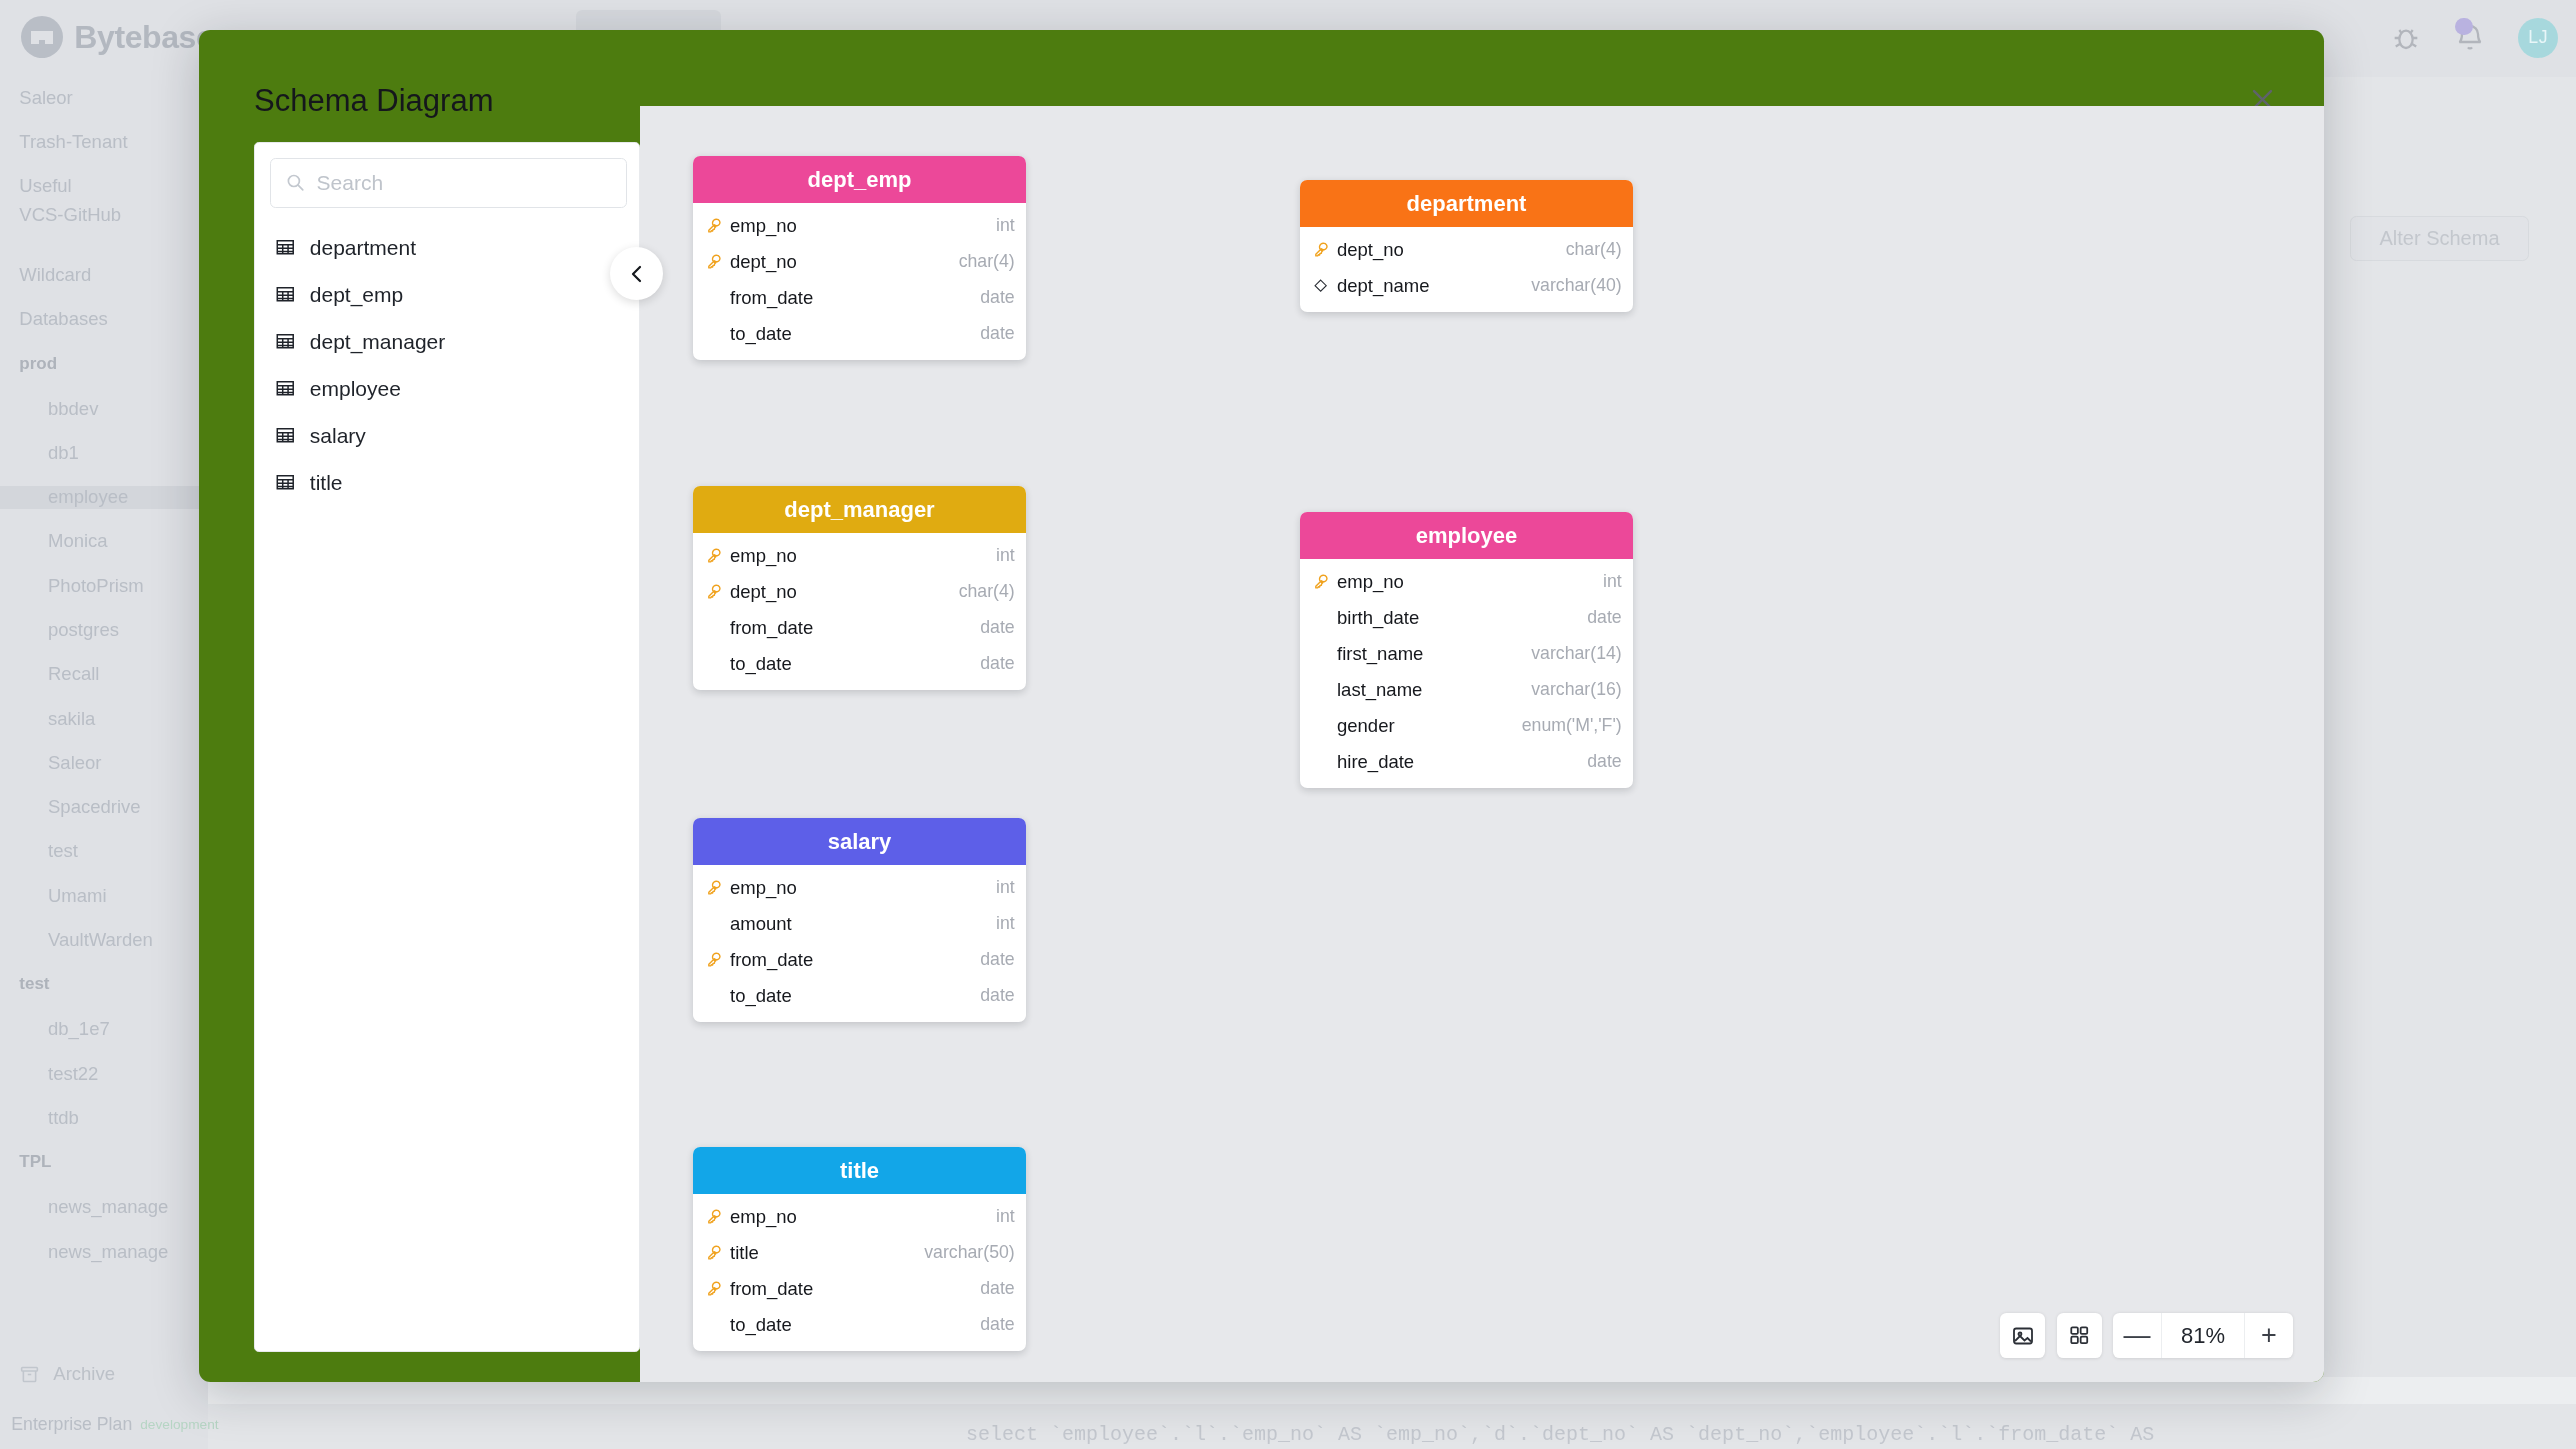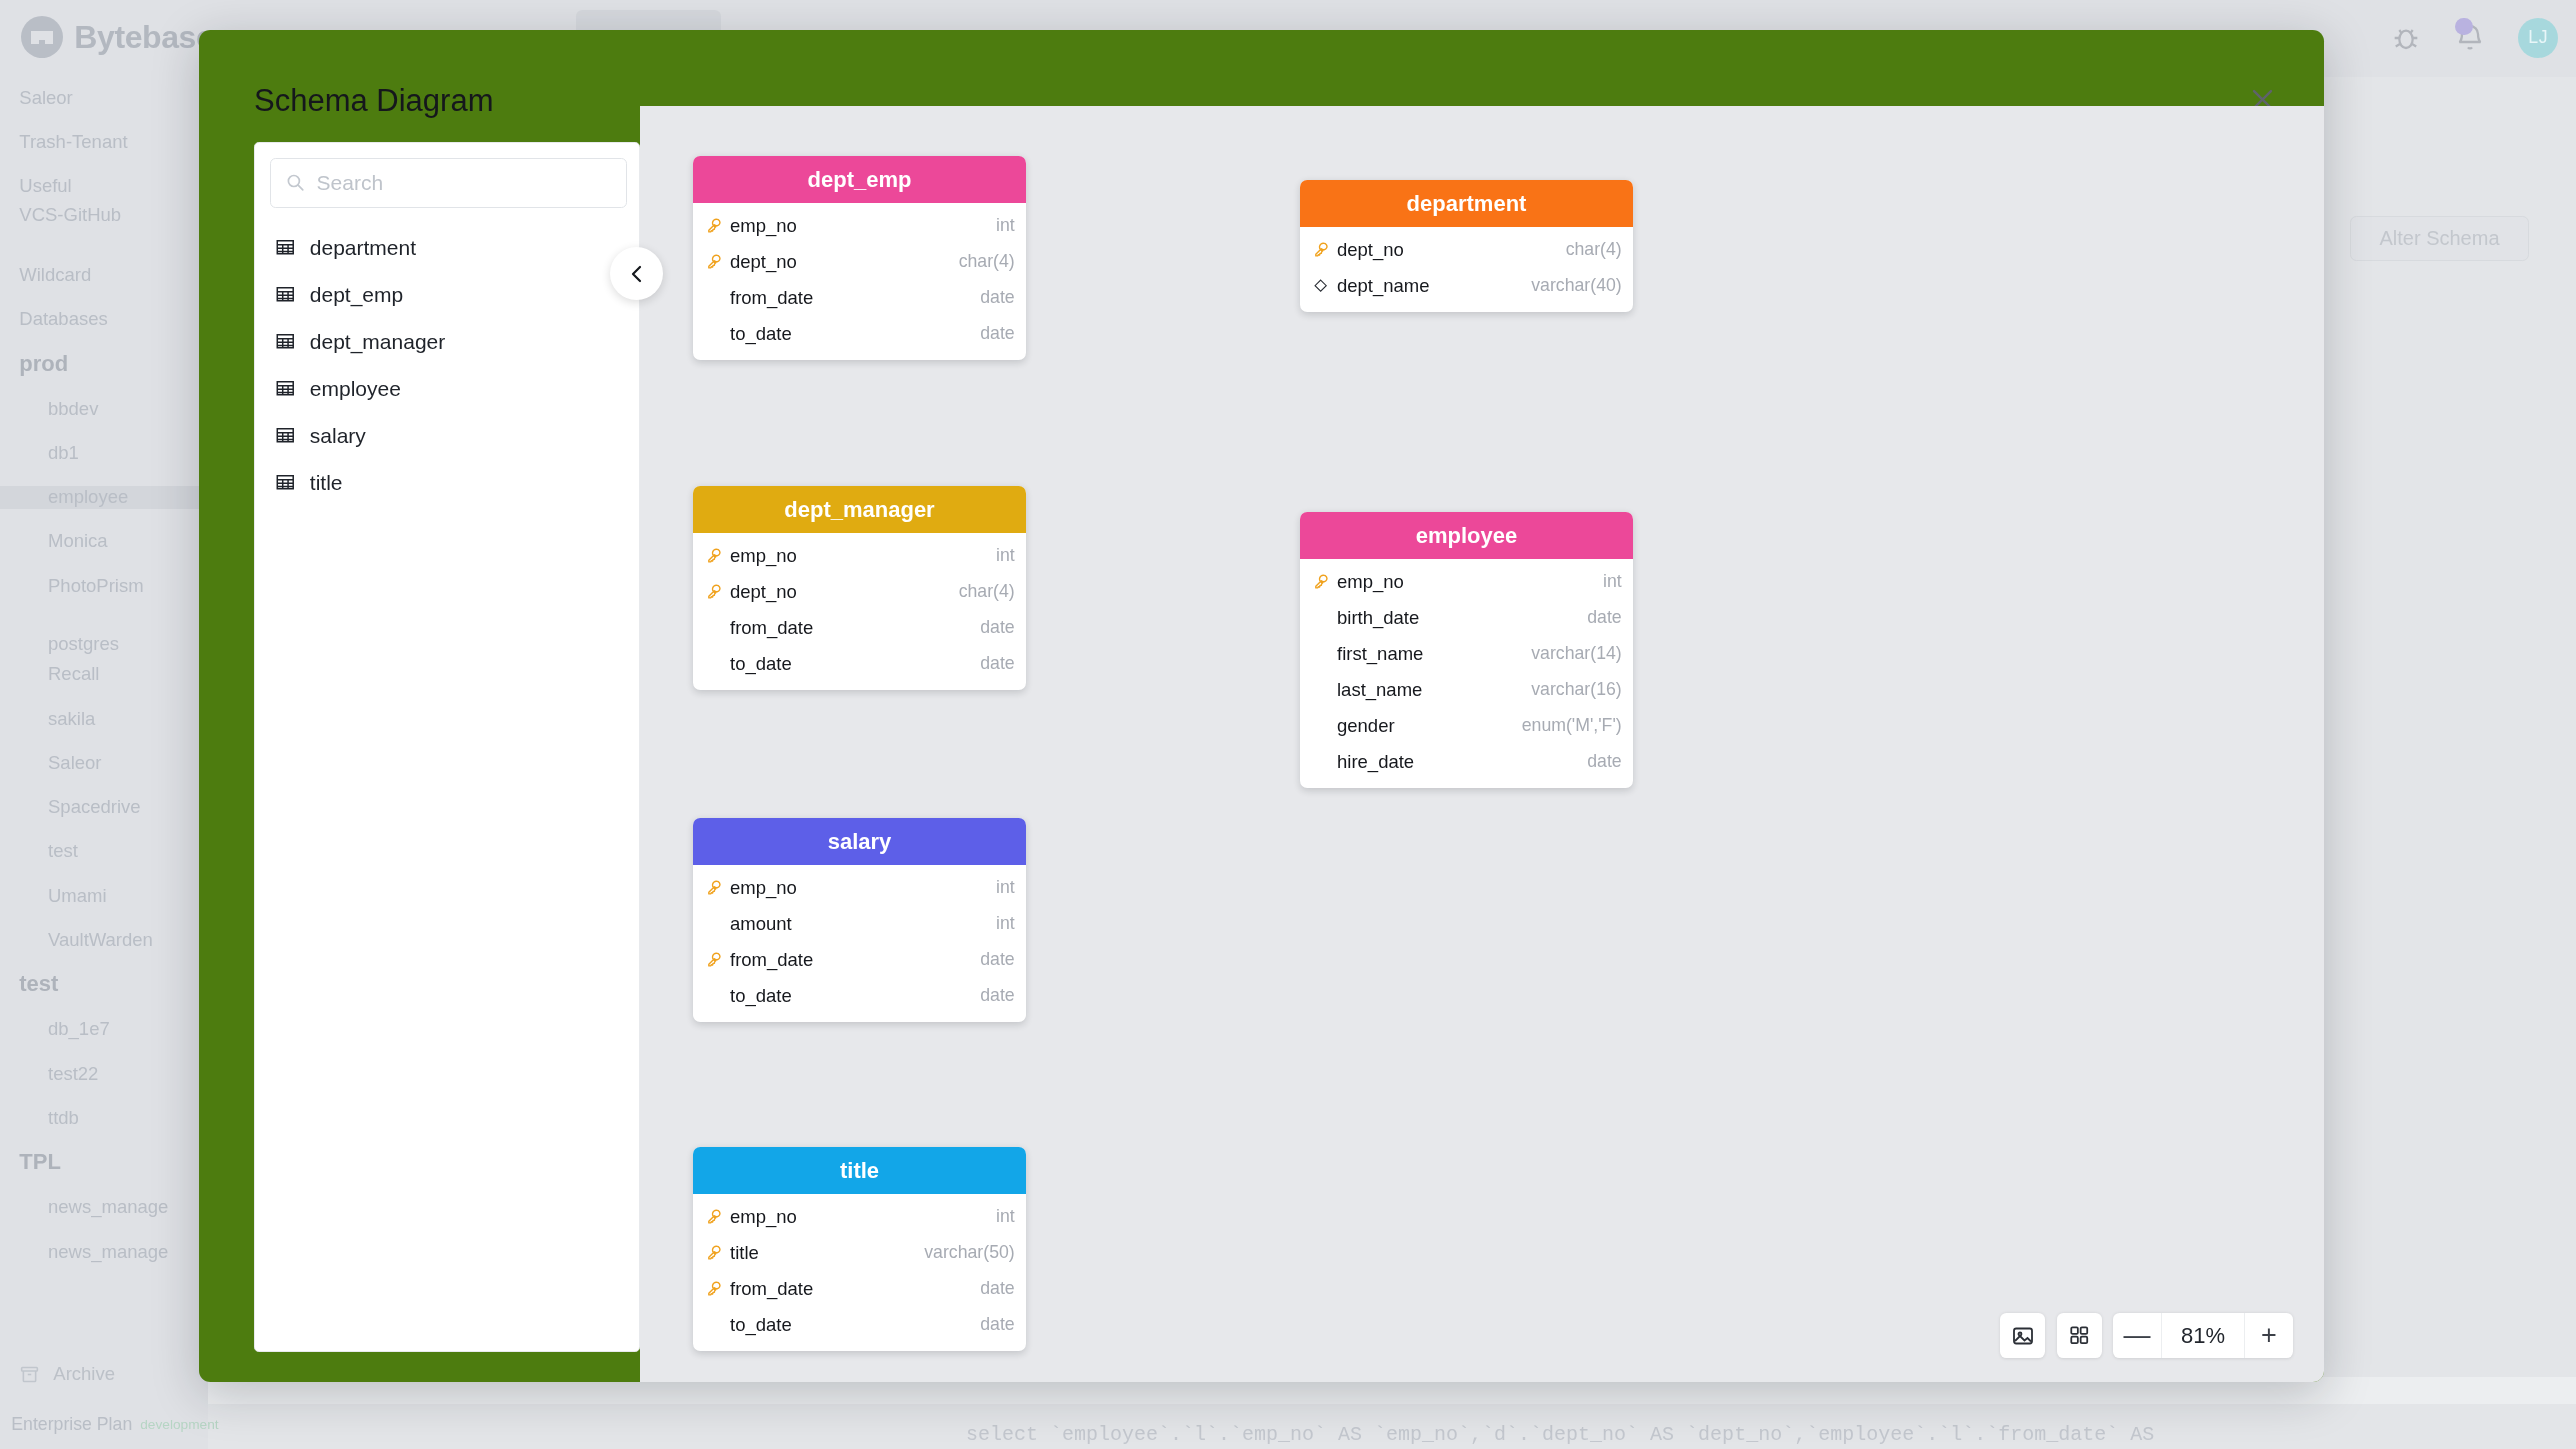--- a/index.html
+++ b/index.html
@@ -53,21 +53,21 @@
     width: 40px; height: 40px; border-radius: 50%; background: #a7d8dd;
     color: #e8f6f8; font-size: 17.7px; display: flex; align-items: center; justify-content: center;
     letter-spacing: 0.8px;
   }
 
   .bg-side-item {
     position: absolute; left: 0; width: 208px; height: 22.5px;
     color: #b9bec6; font-size: 18.5px; line-height: 22.5px; white-space: nowrap;
   }
   .bg-side-item.lvl0 { padding-left: 19.3px; }
-  .bg-side-item.lvl1 { padding-left: 19.3px; color: #aeb3bb; font-weight: bold; font-size: 22px; }
+  .bg-side-item.lvl1 { padding-left: 19.3px; color: #aeb3bb; font-weight: bold; font-size: 17px; }
   .bg-side-item.lvl2 { padding-left: 48px; }
   .bg-side-item.active { background: #d3d6db; }
 
   .bg-archive {
     position: absolute; left: 19.3px; bottom: 64px; color: #bcc1c8; font-size: 18.5px;
     display: flex; align-items: center; gap: 13px;
   }
   .bg-plan {
     position: absolute; left: 11.3px; bottom: 14.5px; color: #b9bec6; font-size: 17.7px;
     display: flex; align-items: center; gap: 8px;
@@ -213,21 +213,21 @@
       <div class="bg-side-item lvl0" style="top: 175px;"><span>Useful</span></div>
       <div class="bg-side-item lvl0" style="top: 204px;"><span>VCS-GitHub</span></div>
       <div class="bg-side-item lvl0" style="top: 264px;"><span>Wildcard</span></div>
       <div class="bg-side-item lvl0" style="top: 308px;"><span>Databases</span></div>
       <div class="bg-side-item lvl1" style="top: 353px;"><span>prod</span></div>
       <div class="bg-side-item lvl2" style="top: 398px;"><span>bbdev</span></div>
       <div class="bg-side-item lvl2" style="top: 442px;"><span>db1</span></div>
       <div class="bg-side-item lvl2 active" style="top: 486px;"><span>employee</span></div>
       <div class="bg-side-item lvl2" style="top: 530px;"><span>Monica</span></div>
       <div class="bg-side-item lvl2" style="top: 575px;"><span>PhotoPrism</span></div>
-      <div class="bg-side-item lvl2" style="top: 633px;"><span>postgres</span></div>
+      <div class="bg-side-item lvl2" style="top: 619px;"><span>postgres</span></div>
       <div class="bg-side-item lvl2" style="top: 663px;"><span>Recall</span></div>
       <div class="bg-side-item lvl2" style="top: 708px;"><span>sakila</span></div>
       <div class="bg-side-item lvl2" style="top: 752px;"><span>Saleor</span></div>
       <div class="bg-side-item lvl2" style="top: 796px;"><span>Spacedrive</span></div>
       <div class="bg-side-item lvl2" style="top: 840px;"><span>test</span></div>
       <div class="bg-side-item lvl2" style="top: 885px;"><span>Umami</span></div>
       <div class="bg-side-item lvl2" style="top: 929px;"><span>VaultWarden</span></div>
       <div class="bg-side-item lvl1" style="top: 973px;"><span>test</span></div>
       <div class="bg-side-item lvl2" style="top: 1018px;"><span>db_1e7</span></div>
       <div class="bg-side-item lvl2" style="top: 1063px;"><span>test22</span></div>

